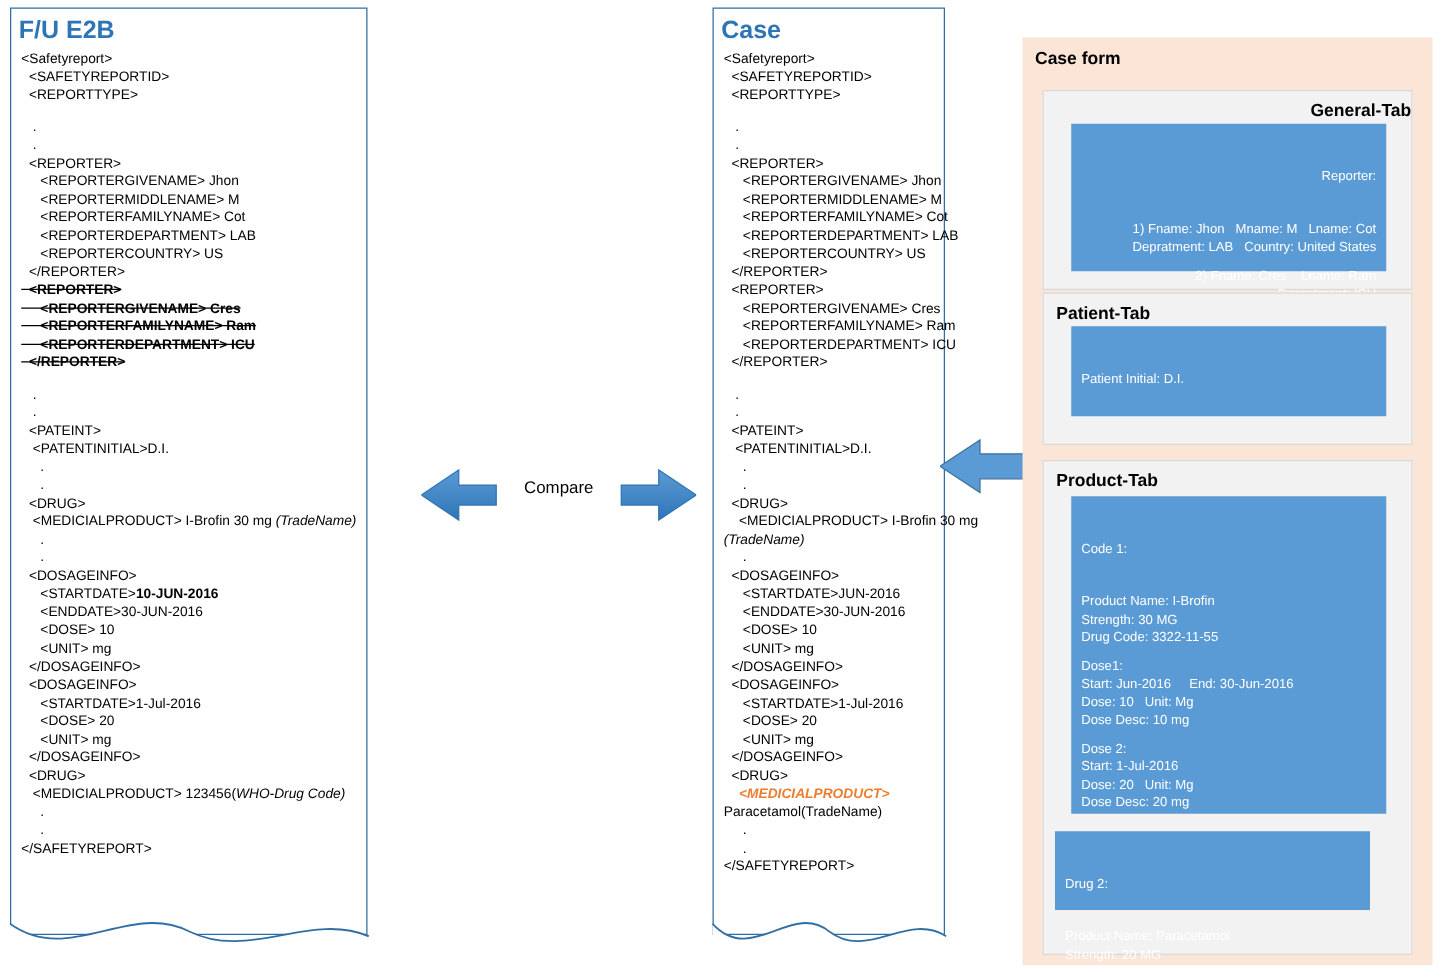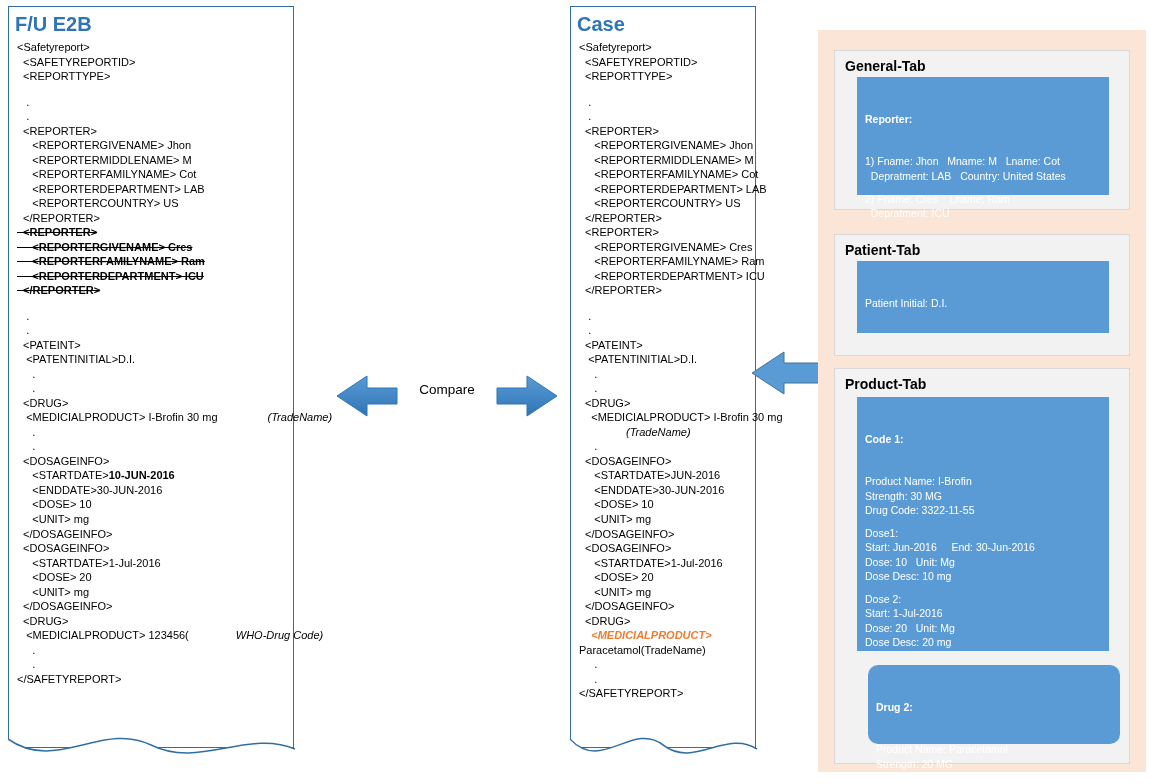--- a/index.html
+++ b/index.html
@@ -44,21 +44,21 @@
   .xml {
     font-size: 11px;
     color: #000000;
     line-height: 1.32;
     padding: 0 8px 4px 8px;
     white-space: pre;
   }
   .xml .ln { display: block; white-space: pre; }
   .xml .strike { text-decoration: line-through; font-weight: bold; }
   .xml .bold { font-weight: bold; }
-  .xml .ital { font-style: italic; padding-left: 47px; }
+  .xml .ital { font-style: italic; }
   .xml .orange { color: #ed7d31; font-weight: bold; font-style: italic; }
   .xml .dot { display: block; height: 11px; }
 
   
   .compare-wrap {
     position: absolute;
     left: 337px;
     top: 368px;
     width: 220px;
     height: 56px;
@@ -103,21 +103,21 @@
   .blue-card {
     position: absolute;
     background: #5b9bd5;
     color: #ffffff;
     font-size: 10.5px;
     line-height: 1.36;
     padding: 6px 8px;
     box-sizing: border-box;
     white-space: pre;
   }
-  .blue-card .hdr { font-weight: bold; display: block; }
+  .blue-card .hdr { font-weight: normal; display: block; }
   .blue-card .ln { display: block; white-space: pre; }
   .blue-card .gap { display: block; height: 9px; }
 
   .arrow-svg { position: absolute; }
 </style>
 </head>
 <body>
 
 <div class="canvas">
 
@@ -151,42 +151,43 @@
       <polygon points="220,28 190,8 190,20 160,20 160,36 190,36 190,48" fill="url(#g1)" stroke="#2e75b6" stroke-width="1"></polygon>
     </svg>
     <div class="compare-label">Compare</div>
   </div>
 
   <svg class="arrow-svg" style="left:752px; top:350px;" width="90" height="46" viewBox="0 0 90 46">
     <polygon points="0,23 32,2 32,13 90,13 90,33 32,33 32,44" fill="#5b9bd5" stroke="#41719c" stroke-width="1"></polygon>
   </svg>
 
   <div class="case-form">
+    <div class="case-form-title">Case form</div>
 
-    <div class="tab-box" style="left:16px; top:20px; width:296px; height:160px;">
+    <div class="tab-box" style="left:16px; top:42px; width:296px; height:160px;text-align:right;">
       <div class="tab-title">General-Tab</div>
       <div class="blue-card" style="left:22px; top:26px; width:252px; height:118px;">
         <span class="hdr">Reporter:</span>
         <span class="body" id="gen-body"><span class="ln">1) Fname: Jhon   Mname: M   Lname: Cot</span><span class="ln">  Depratment: LAB   Country: United States</span><span class="gap"></span><span class="ln">2) Fname: Cres    Lname: Ram</span><span class="ln">  Depratment: ICU</span></span>
       </div>
     </div>
 
     <div class="tab-box" style="left:16px; top:204px; width:296px; height:122px;">
       <div class="tab-title">Patient-Tab</div>
       <div class="blue-card" style="left:22px; top:26px; width:252px; height:72px;">
         <span class="body" id="pat-body"><span class="ln">Patient Initial: D.I.</span></span>
       </div>
     </div>
 
     <div class="tab-box" style="left:16px; top:338px; width:296px; height:396px;">
       <div class="tab-title">Product-Tab</div>
       <div class="blue-card" style="left:22px; top:28px; width:252px; height:254px;">
         <span class="hdr">Code 1:</span>
         <span class="body" id="drug1-body"><span class="ln">Product Name: I-Brofin</span><span class="ln">Strength: 30 MG</span><span class="ln">Drug Code: 3322-11-55</span><span class="gap"></span><span class="ln">Dose1:</span><span class="ln">Start: Jun-2016     End: 30-Jun-2016</span><span class="ln">Dose: 10   Unit: Mg</span><span class="ln">Dose Desc: 10 mg</span><span class="gap"></span><span class="ln">Dose 2:</span><span class="ln">Start: 1-Jul-2016</span><span class="ln">Dose: 20   Unit: Mg</span><span class="ln">Dose Desc: 20 mg</span></span>
       </div>
-      <div class="blue-card" style="left:33px; top:296px; width:252px; height:79px;border-radius:10px;">
+      <div class="blue-card" style="left:9px; top:296px; width:252px; height:63px;">
         <span class="hdr">Drug 2:</span>
         <span class="body" id="drug2-body"><span class="ln">Product Name: Paracetamol</span><span class="ln">Strength: 20 MG</span><span class="ln">WHO Code: 123456</span></span>
       </div>
     </div>
   </div>
 
 </div>
 
 </body></html>

